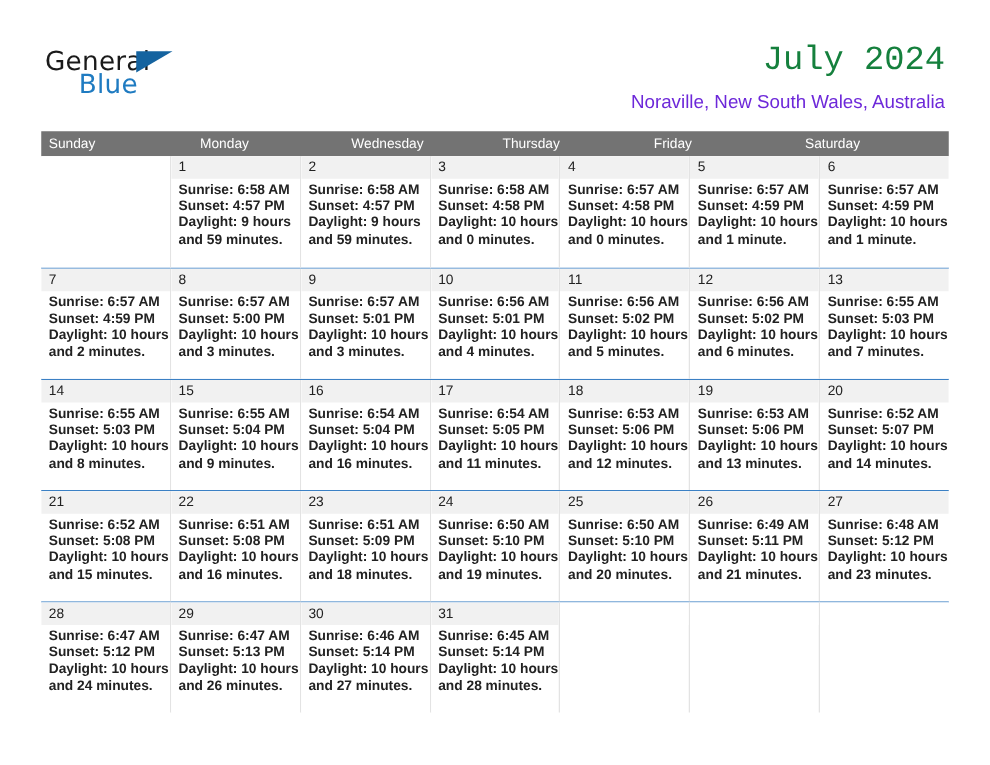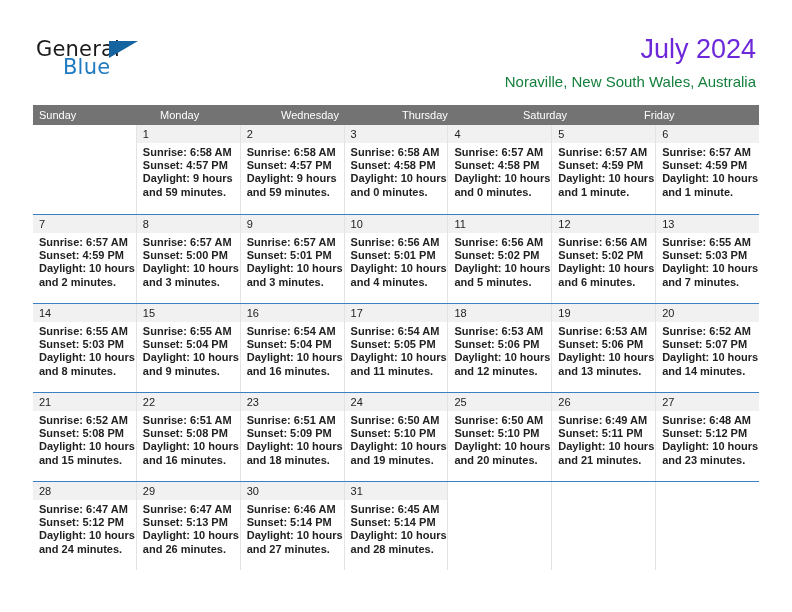--- a/index.html
+++ b/index.html
@@ -70,29 +70,30 @@
 
   .title-block {
     position: absolute;
     right: 36px;
     top: 33px;
     text-align: right;
   }
   .cal-title {
     font-size: 27px;
     line-height: 32px;
-    color: #6d28d9;
+    color: #15803d;
     font-weight: normal;
     white-space: nowrap;
+    font-family: Liberation Mono, monospace;
   }
   .cal-subtitle {
     margin-top: 8px;
     font-size: 15px;
     line-height: 18px;
-    color: #15803d;
+    color: #6d28d9;
     white-space: nowrap;
   }
 
   
   .calendar {
     position: absolute;
     left: 33px;
     top: 105px;
     width: 726px;
   }
@@ -181,22 +182,22 @@
     </div>
 
   </div>
 
   <div class="calendar">
     <div class="weekday-row" id="weekday-row">
         <div class="weekday">Sunday</div>
         <div class="weekday">Monday</div>
         <div class="weekday">Wednesday</div>
         <div class="weekday">Thursday</div>
+        <div class="weekday">Friday</div>
         <div class="weekday">Saturday</div>
-        <div class="weekday">Friday</div>
       </div>
     <div id="weeks-container">
         <div class="week-row first">
           <div class="day-cell blank">
             <div class="day-number"></div>
           </div>
           <div class="day-cell">
             <div class="day-number">1</div>
             <div class="day-info">
               <div class="line">Sunrise: 6:58 AM</div>

